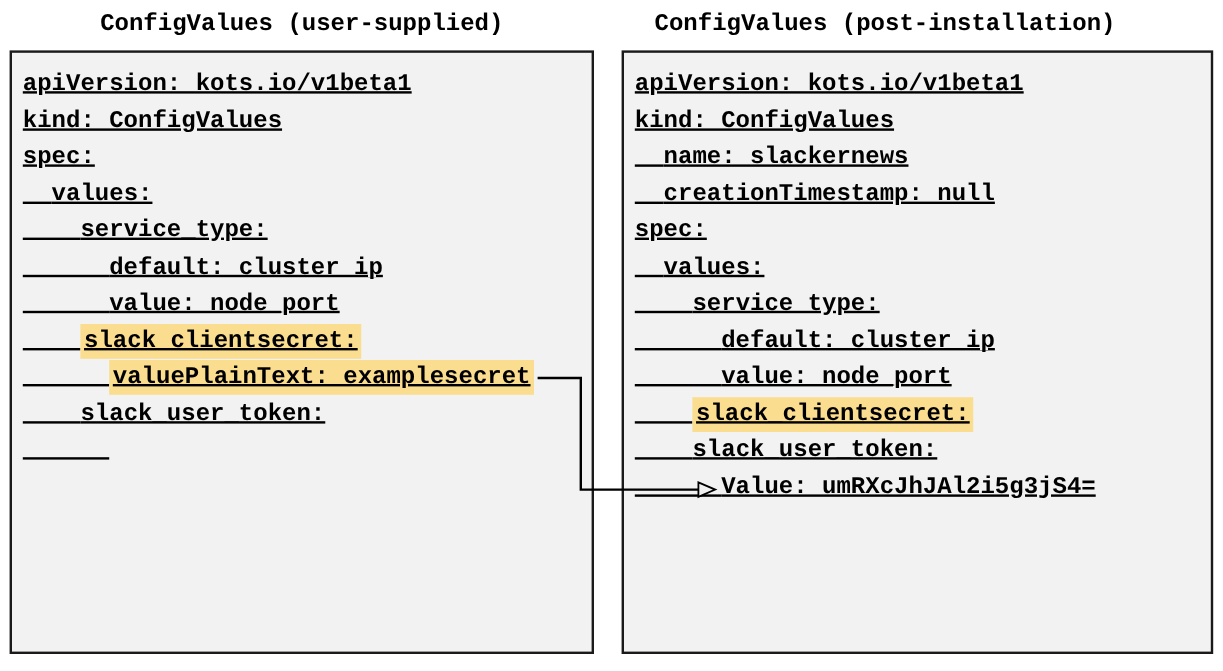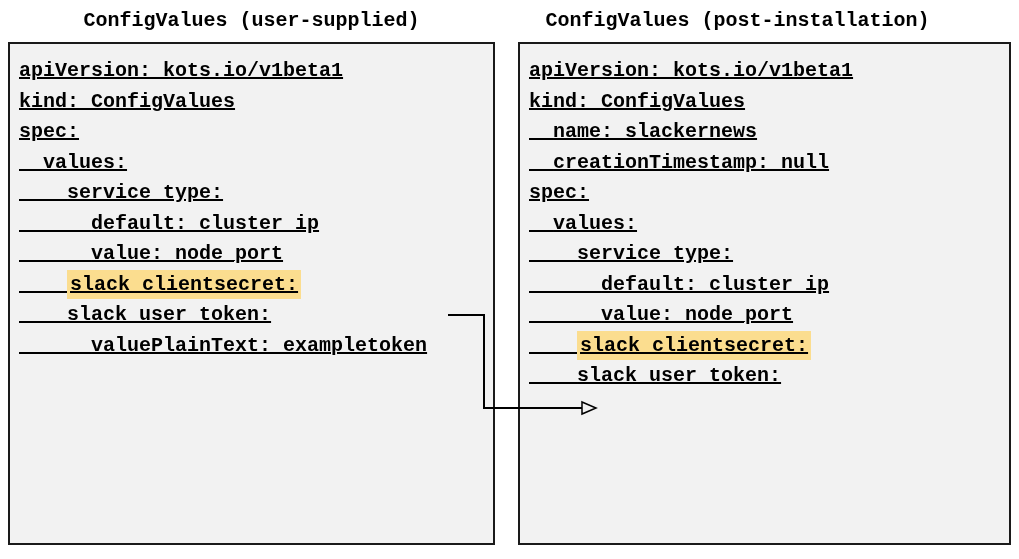--- a/index.html
+++ b/index.html
@@ -77,38 +77,40 @@
   <div class="panel left">
     <div class="code">
         <div class="code-line"><span></span><span>apiVersion: kots.io/v1beta1</span></div>
         <div class="code-line"><span></span><span>kind: ConfigValues</span></div>
         <div class="code-line"><span></span><span>spec:</span></div>
         <div class="code-line"><span>  </span><span>values:</span></div>
         <div class="code-line"><span>    </span><span>service_type:</span></div>
         <div class="code-line"><span>      </span><span>default: cluster_ip</span></div>
         <div class="code-line"><span>      </span><span>value: node_port</span></div>
         <div class="code-line"><span>    </span><span class="hl">slack_clientsecret:</span></div>
+        <div class="code-line"><span>      </span><span class="hl">valuePlainText: examplesecret</span></div>
         <div class="code-line"><span>    </span><span>slack_user_token:</span></div>
-        <div class="code-line"><span>      </span><span>valuePlainText: exampletoken</span></div>
+        <div class="code-line"><span>      </span></div>
       </div>
   </div>
 
   <div class="panel right">
     <div class="code">
         <div class="code-line"><span></span><span>apiVersion: kots.io/v1beta1</span></div>
         <div class="code-line"><span></span><span>kind: ConfigValues</span></div>
         <div class="code-line"><span>  </span><span>name: slackernews</span></div>
         <div class="code-line"><span>  </span><span>creationTimestamp: null</span></div>
         <div class="code-line"><span></span><span>spec:</span></div>
         <div class="code-line"><span>  </span><span>values:</span></div>
         <div class="code-line"><span>    </span><span>service_type:</span></div>
         <div class="code-line"><span>      </span><span>default: cluster_ip</span></div>
         <div class="code-line"><span>      </span><span>value: node_port</span></div>
         <div class="code-line"><span>    </span><span class="hl">slack_clientsecret:</span></div>
         <div class="code-line"><span>    </span><span>slack_user_token:</span></div>
+        <div class="code-line"><span>      </span><span>Value: umRXcJhJAl2i5g3jS4=</span></div>
       </div>
   </div>
 
   <svg class="arrow-overlay" viewBox="0 0 1019 559" xmlns="http://www.w3.org/2000/svg">
     <polyline points="448,315 484,315 484,408 582,408" fill="none" stroke="#000000" stroke-width="2"></polyline>
     <polygon points="582,402 596,408 582,414" fill="#F2F2F2" stroke="#000000" stroke-width="1.5"></polygon>
   </svg>
 
 </div>
 

